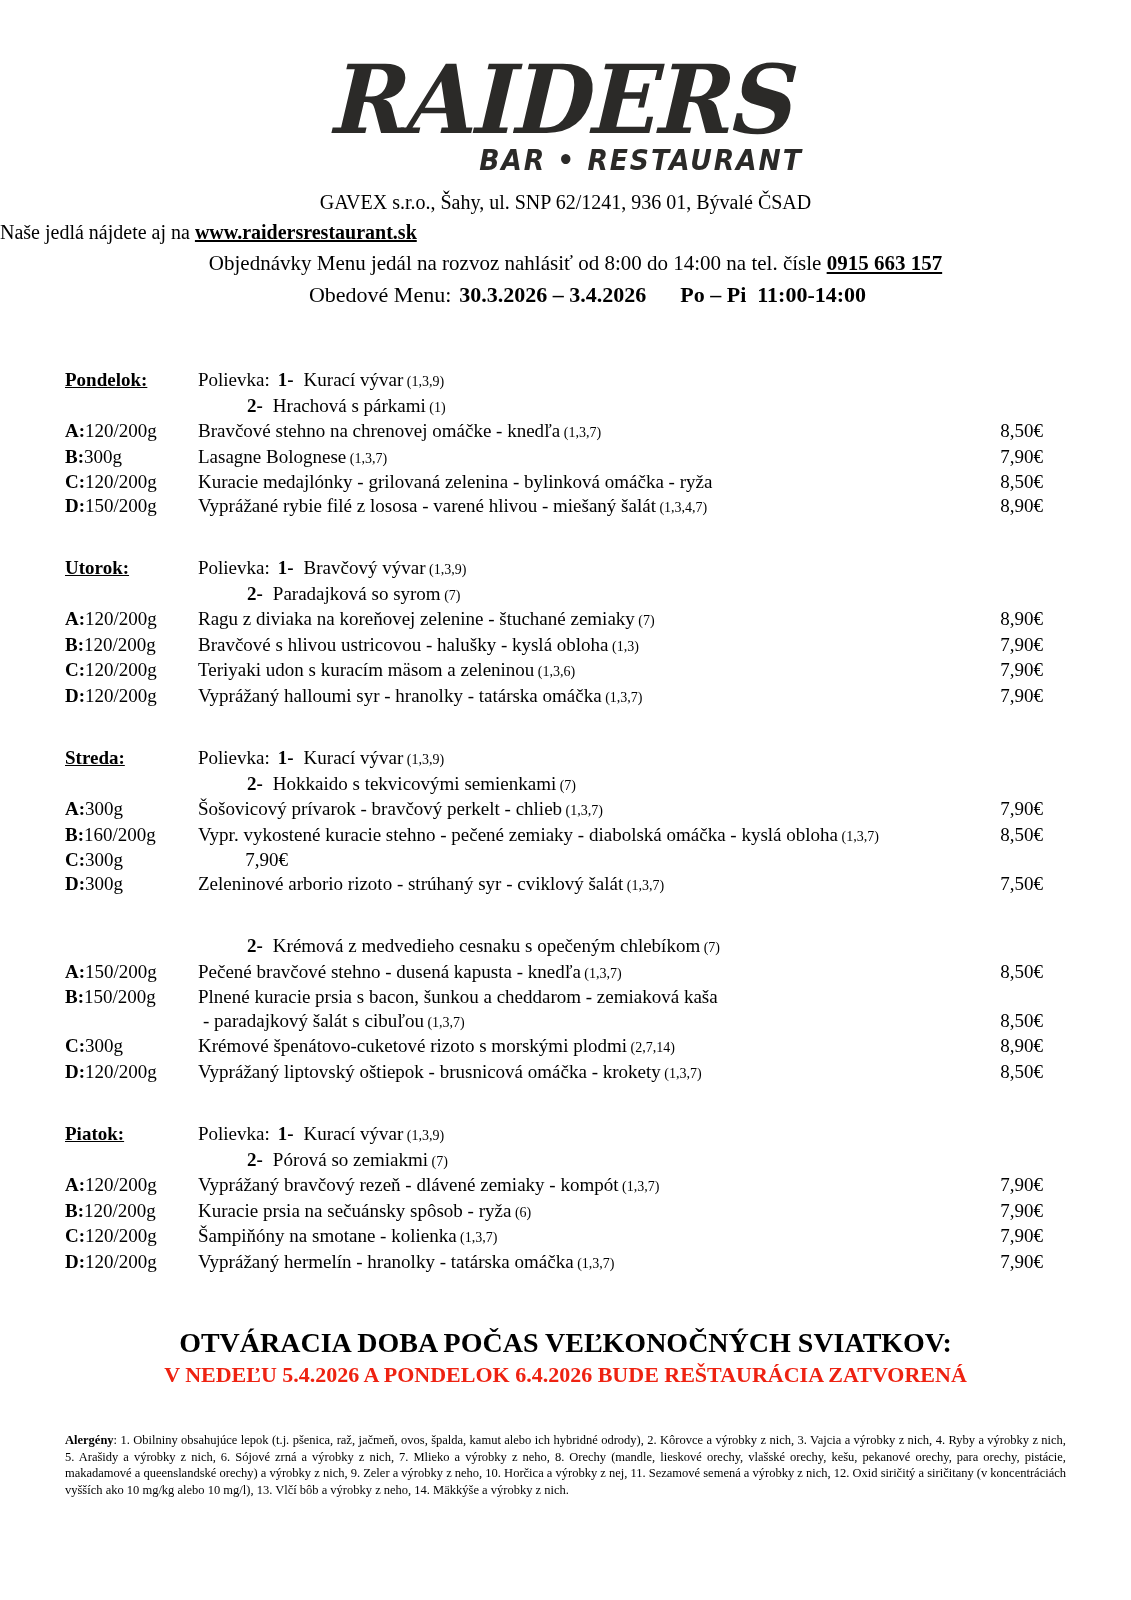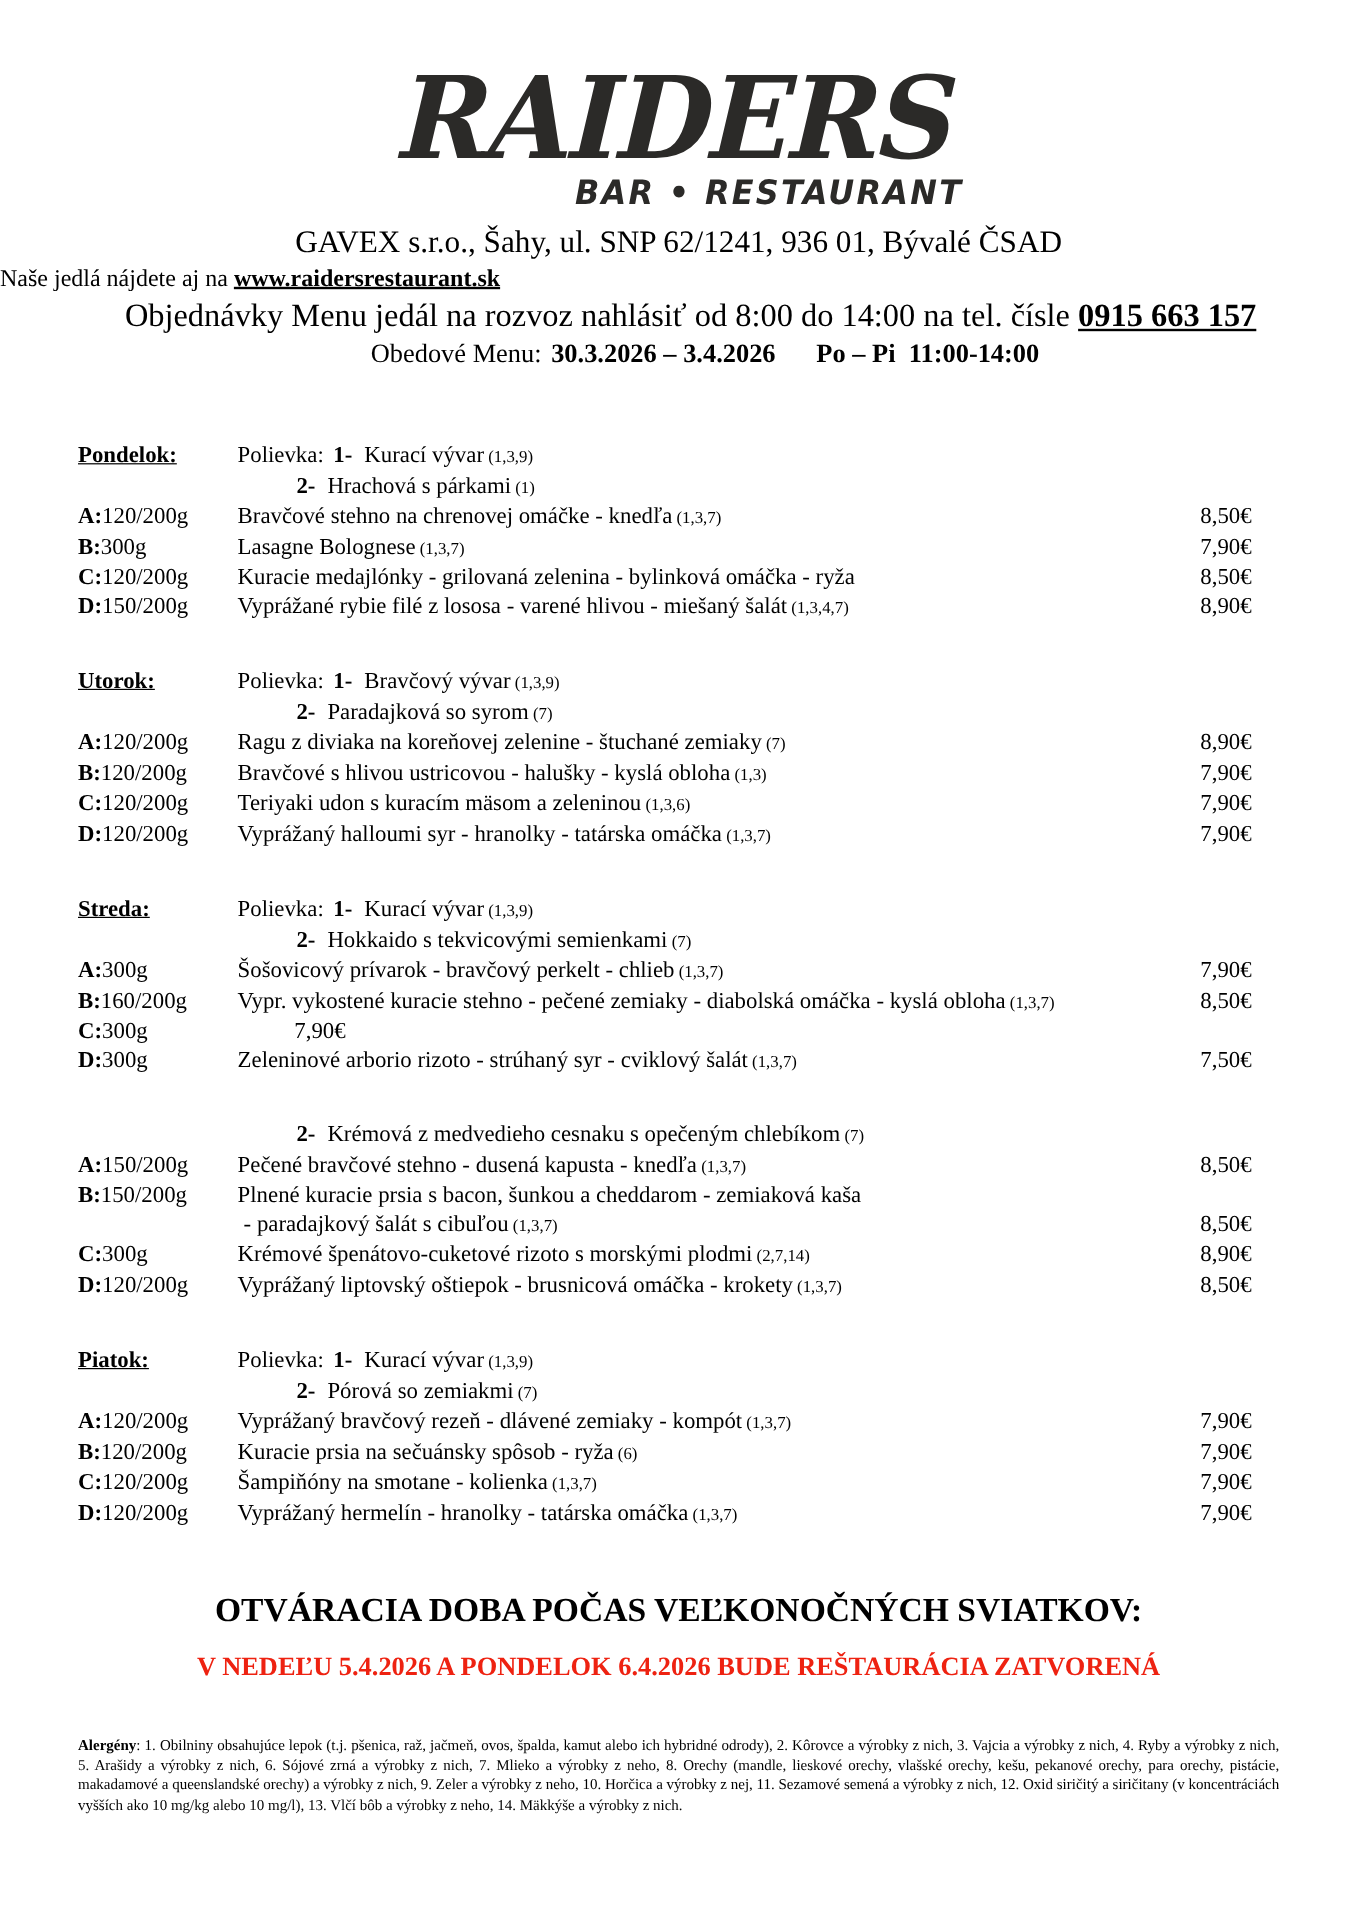--- a/index.html
+++ b/index.html
@@ -14,23 +14,23 @@
     transform:scaleX(0.95) skewX(-3deg);transform-origin:center;
   }
   .logo-sub{
     font-family:"DejaVu Sans",sans-serif;font-weight:bold;font-style:italic;
     font-size:28px;line-height:30px;letter-spacing:2px;color:#2b2a28;
     text-align:right;padding-right:6px;margin-top:2px;
     transform:scaleX(0.95);transform-origin:right center;
   }
 
   
-  .addr{text-align:center;font-size:26px;line-height:24px;margin-top:14px;}
+  .addr{text-align:center;font-size:20px;line-height:24px;margin-top:14px;}
   .web-line{text-align:left;font-size:20px;line-height:24px;margin-top:6px;}
-  .order-line{text-align:center;font-size:27px;line-height:26px;margin-top:6px;padding-left:20px;}
+  .order-line{text-align:center;font-size:21px;line-height:26px;margin-top:6px;padding-left:20px;}
   .menu-line{text-align:center;font-size:22px;line-height:27px;margin-top:5px;padding-left:44px;}
   .strong-link{font-weight:bold;text-decoration:underline;color:#000;cursor:pointer;}
   .menu-line .dates{margin-left:8px;}
   .menu-line .hours{margin-left:34px;white-space:pre;}
   .menu-line b{font-weight:bold;}
 
   
   .menu{margin:60px 88px 0 65px;}
   .day-section{margin-bottom:37px;}
   .menu-row{display:flex;font-size:19px;line-height:23.5px;}
@@ -41,21 +41,21 @@
   .polievka-label{margin-right:8px;}
   .soup-num{font-weight:bold;margin-right:10px;}
   .soup2-indent{padding-left:49px;}
   .cont-indent{padding-left:5px;}
   .alg{font-size:14px;}
   .col-label b{font-weight:bold;}
 
   
   .notice{margin-top:55px;text-align:center;}
   .notice-title{font-weight:bold;font-size:28px;line-height:26px;}
-  .notice-warning{font-weight:bold;font-size:22px;line-height:26px;margin-top:20px;}
+  .notice-warning{font-weight:bold;font-size:22px;line-height:26px;margin-top:6px;}
 
   
   .allergens{margin:44px 65px 0 65px;font-size:12.5px;line-height:16.5px;text-align:justify;}
   .alg-label{font-weight:bold;}
 </style>
 </head>
 <body>
 
 <div class="page">
 

